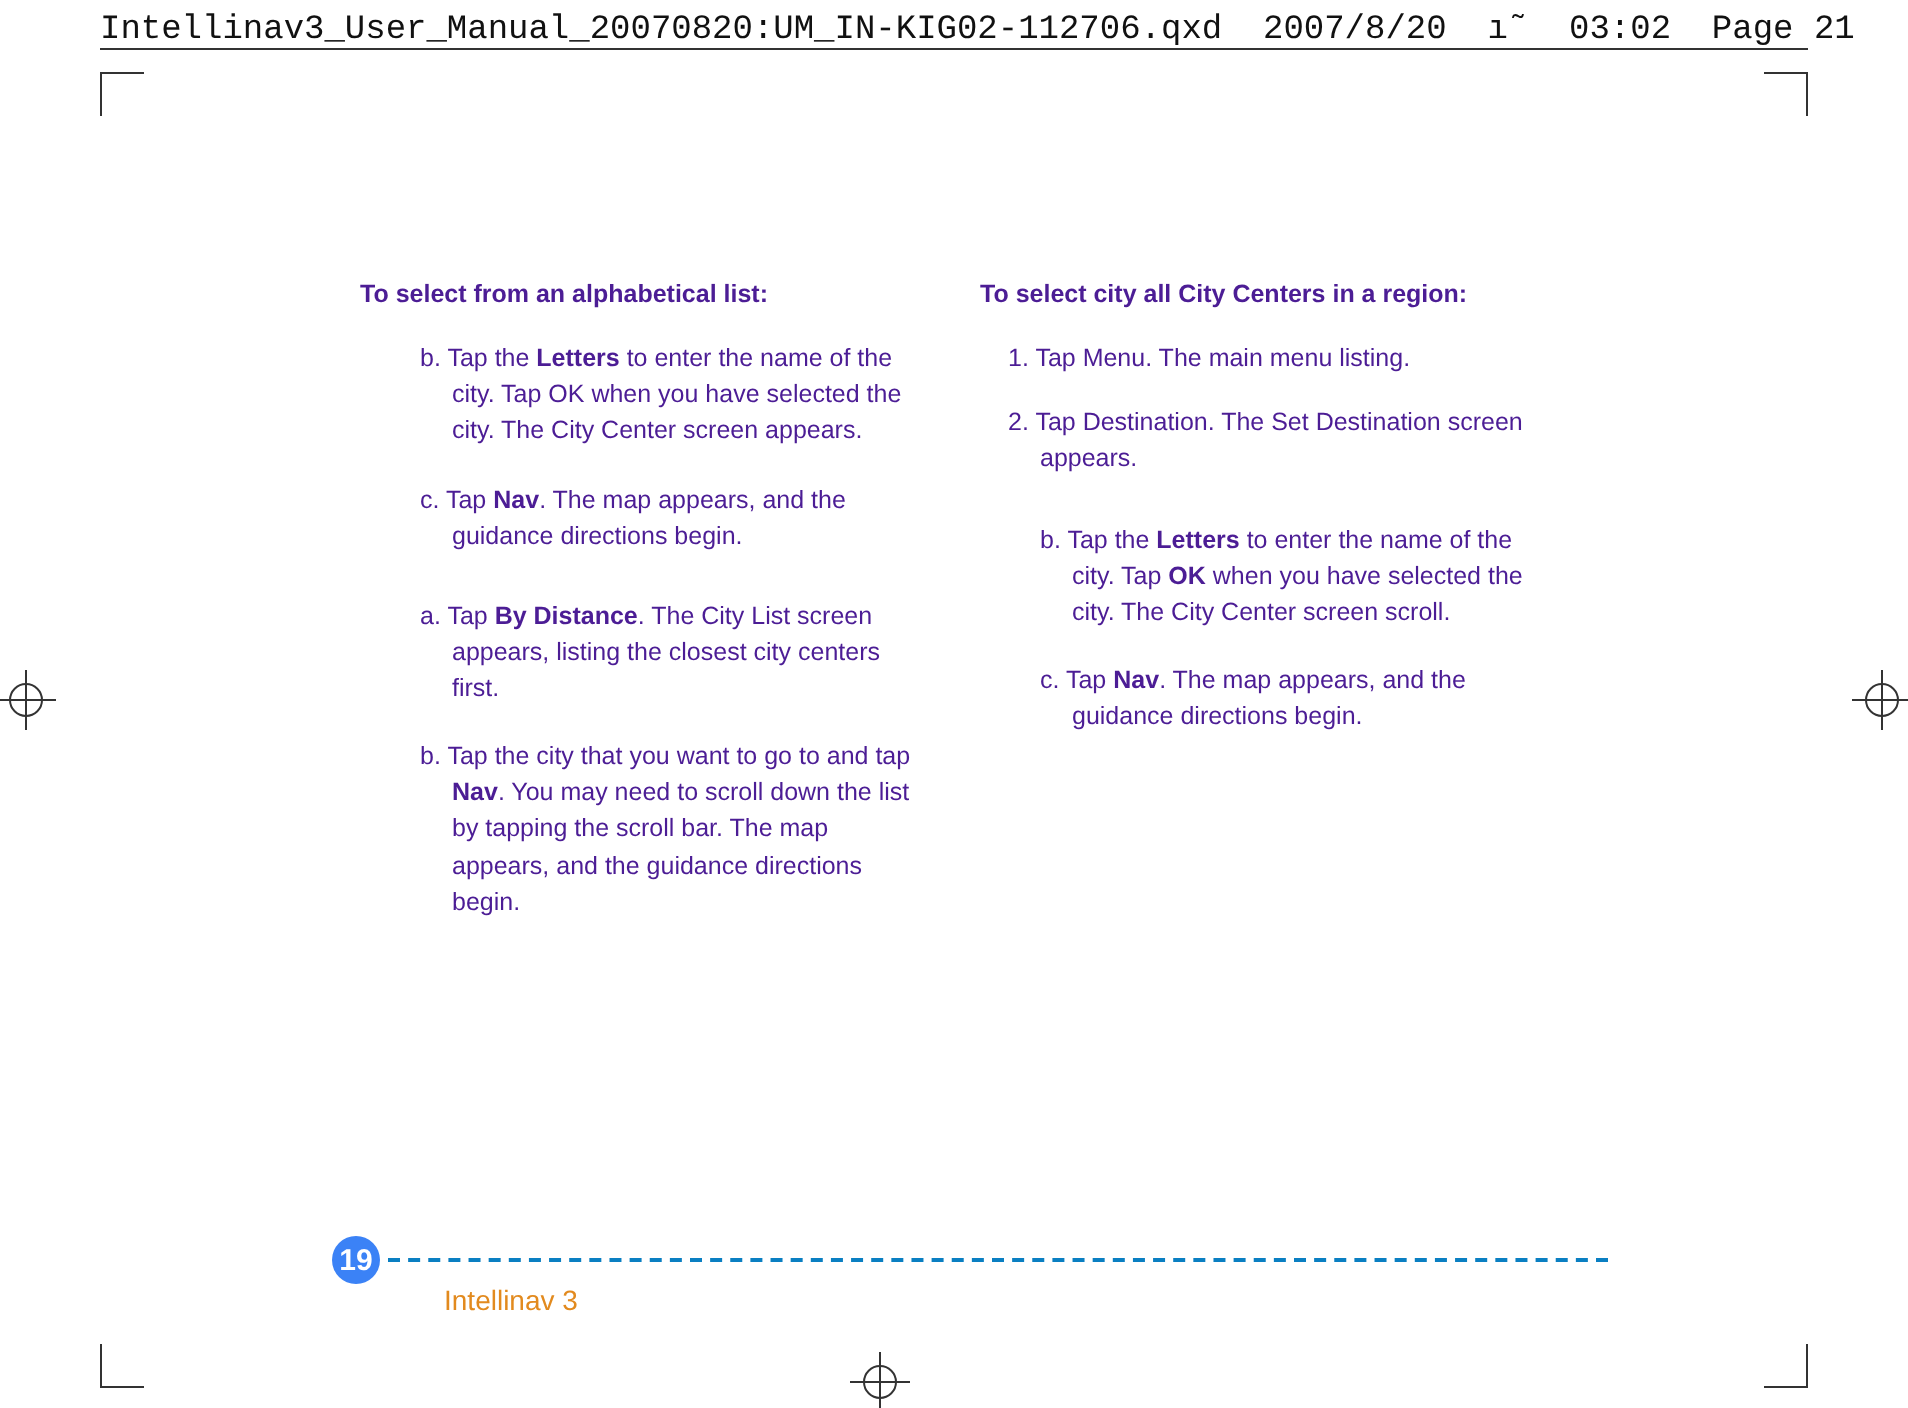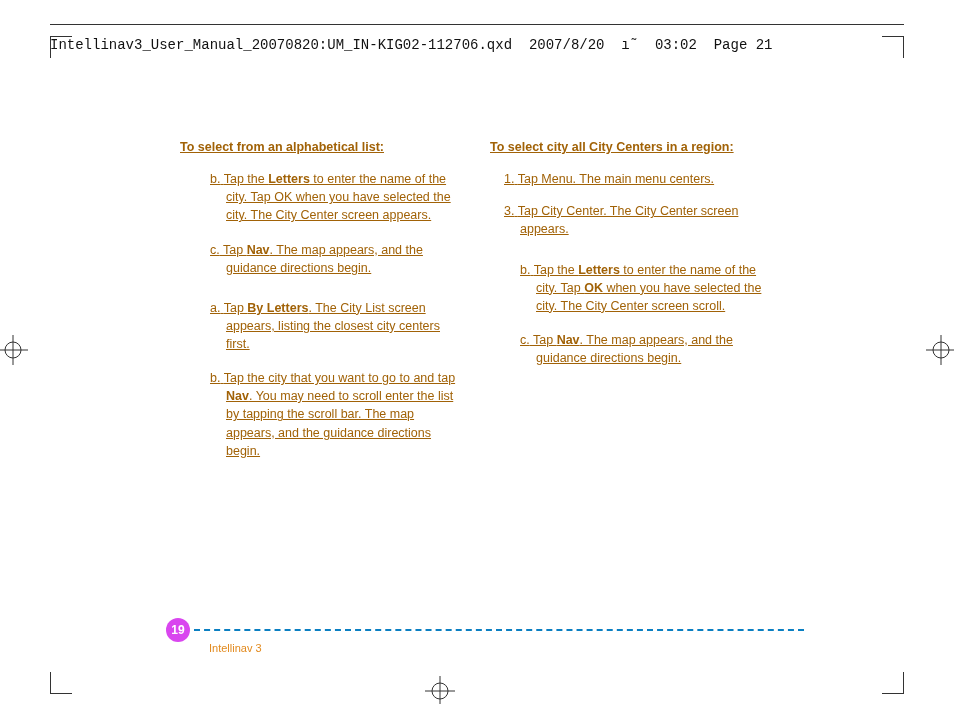--- a/index.html
+++ b/index.html
@@ -10,24 +10,23 @@
     font-family: Arial, Helvetica, sans-serif;
     position: relative;
     overflow: hidden;
   }
   .header-strip {
     position: absolute;
     top: 6px;
     left: 50px;
     right: 50px;
     font-family: "Courier New", monospace;
-    font-size: 14px;
+    font-size: 17px;
     color: #111;
     white-space: pre;
-    margin-top: 31px;
   }
   .header-line {
     position: absolute;
     top: 24px;
     left: 50px;
     right: 50px;
     height: 1px;
     background: #333;
   }
   .crop-tl, .crop-tr, .crop-bl, .crop-br {
@@ -51,22 +50,21 @@
     position: absolute;
     top: 60px;
     left: 70px;
     right: 70px;
     bottom: 40px;
   }
   .columns {
     display: flex;
     gap: 26px;
     padding: 78px 110px 0 110px;
-    color: #a16207;
-    text-decoration: underline;
+    color: #4c1d95;
   }
   .col { flex: 1; font-size: 12.5px; line-height: 1.45; }
   .section-head {
     font-weight: 700;
     margin: 0 0 14px 0;
   }
   .alpha-list { list-style: none; padding-left: 30px; margin-bottom: 22px; }
   .alpha-list li { margin-bottom: 16px; padding-left: 16px; text-indent: -16px; }
   .num-list { list-style: none; padding-left: 14px; margin-bottom: 22px; }
   .num-list li { margin-bottom: 14px; padding-left: 16px; text-indent: -16px; }
@@ -76,42 +74,42 @@
     bottom: 52px;
     left: 80px;
     right: 80px;
   }
   .page-badge {
     position: absolute;
     left: 16px;
     top: 6px;
     width: 24px; height: 24px;
     border-radius: 50%;
-    background: #d946ef;
+    background: #3b82f6;
     color: #fff;
-    font-size: 12px;
+    font-size: 15px;
     display: flex;
     align-items: center;
     justify-content: center;
     font-weight: 600;
     z-index: 2;
   }
   .dash-line {
     position: absolute;
     left: 44px;
     right: 0;
     top: 17px;
     height: 0;
     border-top: 2px dashed #0a7fc2;
   }
   .product-label {
     position: absolute;
-    left: 59px;
+    left: 72px;
     top: 30px;
-    font-size: 11px;
+    font-size: 14px;
     color: #e28a1e;
   }
 </style>
 </head>
 <body>
 
 <div class="header-strip">Intellinav3_User_Manual_20070820:UM_IN-KIG02-112706.qxd  2007/8/20  ı˜  03:02  Page 21</div>
 <div class="header-line"></div>
 
 <div class="crop-tl"></div>
@@ -150,33 +148,33 @@
         <li>
           <span>b.</span> <span>Tap the </span><span class="b">Letters</span><span> to enter the name of the city. Tap OK when you have selected the city. The City Center screen appears.</span>
         </li>
         <li>
           <span>c.</span> <span>Tap </span><span class="b">Nav</span><span>. The map appears, and the guidance directions begin.</span>
         </li>
       </ul>
 
       <ul class="alpha-list">
         <li>
-          <span>a.</span> <span>Tap </span><span class="b">By Letters</span><span>. The City List screen appears, listing the closest city centers first.</span>
+          <span>a.</span> <span>Tap </span><span class="b">By Distance</span><span>. The City List screen appears, listing the closest city centers first.</span>
         </li>
         <li>
-          <span>b.</span> <span>Tap the city that you want to go to and tap </span><span class="b">Nav</span><span>. You may need to scroll enter the list by tapping the scroll bar. The map appears, and the guidance directions begin.</span>
+          <span>b.</span> <span>Tap the city that you want to go to and tap </span><span class="b">Nav</span><span>. You may need to scroll down the list by tapping the scroll bar. The map appears, and the guidance directions begin.</span>
         </li>
       </ul>
     </div>
 
     <div class="col">
       <div class="section-head">To select city all City Centers in a region:</div>
       <ul class="num-list">
-        <li><span>1.</span> <span>Tap Menu. The main menu centers.</span></li>
-        <li><span>3.</span> <span>Tap City Center. The City Center screen appears.</span></li>
+        <li><span>1.</span> <span>Tap Menu. The main menu listing.</span></li>
+        <li><span>2.</span> <span>Tap Destination. The Set Destination screen appears.</span></li>
       </ul>
 
       <ul class="alpha-list">
         <li>
           <span>b.</span> <span>Tap the </span><span class="b">Letters</span><span> to enter the name of the city. Tap </span><span class="b">OK</span><span> when you have selected the city. The City Center screen scroll.</span>
         </li>
         <li>
           <span>c.</span> <span>Tap </span><span class="b">Nav</span><span>. The map appears, and the guidance directions begin.</span>
         </li>
       </ul>

